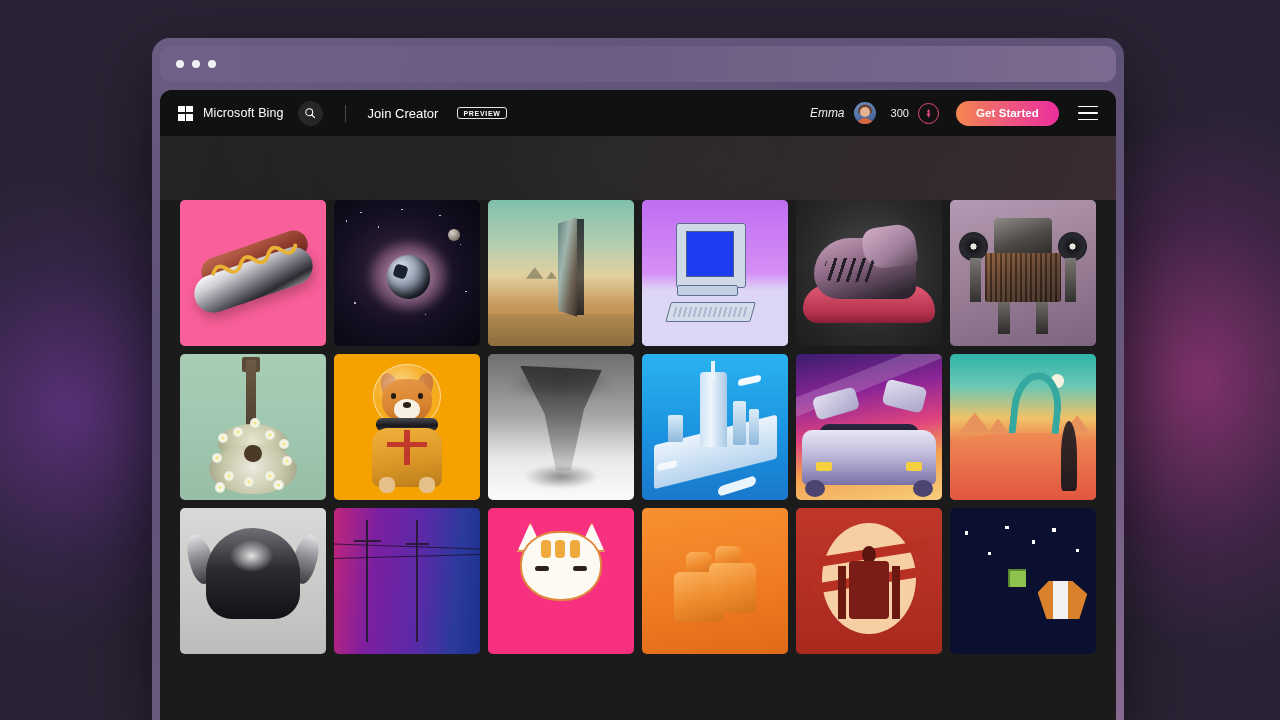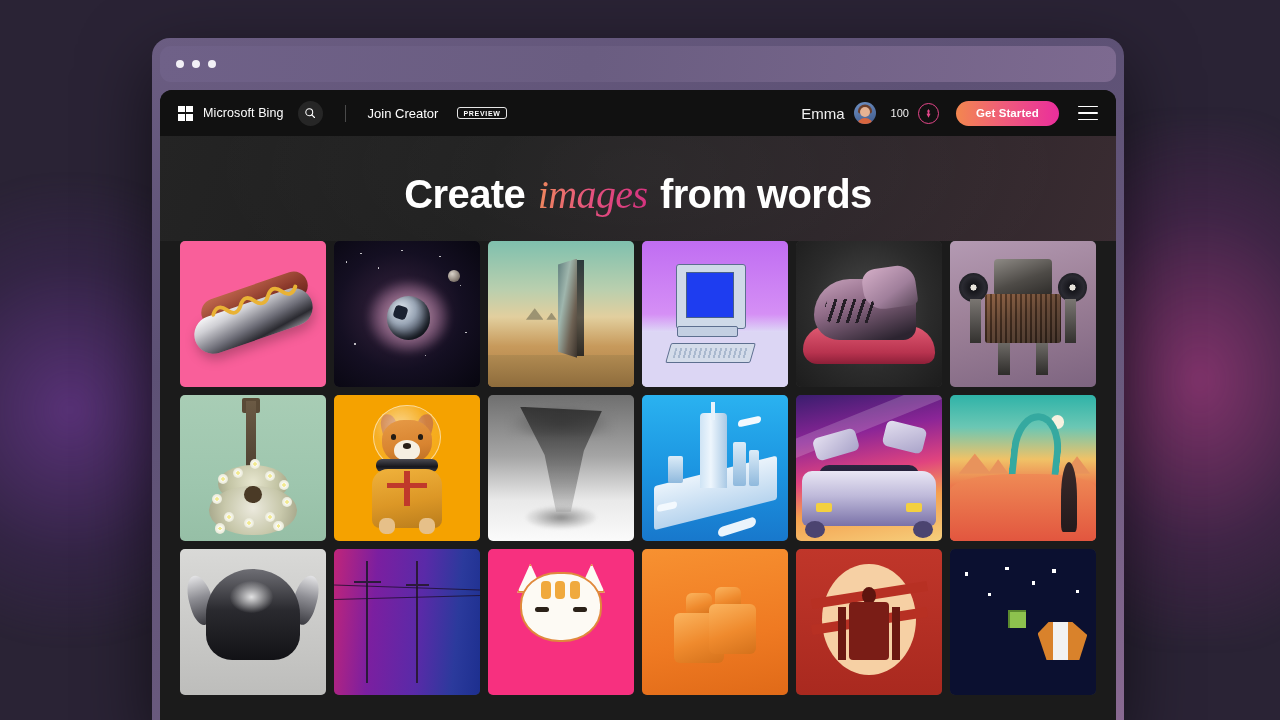--- a/index.html
+++ b/index.html
@@ -128,21 +128,21 @@
     letter-spacing: .7px;
     padding: 2px 5px 1.5px 5px;
     line-height: 1;
   }
   .hdr-right {
     margin-left: auto;
     display: flex;
     align-items: center;
     gap: 9px;
   }
-  .user-name { color: #efefef; font-size: 15px; }
+  .user-name { color: #efefef; font-size: 12px; font-style: italic; }
   .avatar {
     width: 22px; height: 22px;
     border-radius: 50%;
     overflow: hidden;
     background: linear-gradient(160deg,#6f91c4 0%, #3e5a8c 100%);
     position: relative;
     flex: none;
   }
   .avatar .face {
     position: absolute;
@@ -862,37 +862,36 @@
           <span class="preview-badge">PREVIEW</span>
         </div>
 
         <div class="hdr-right">
           <span class="user-name">Emma</span>
           <span class="avatar">
             <span class="body"></span>
               <span class="hair"></span>
               <span class="face"></span>
           </span>
-          <span class="boost-count">100</span>
+          <span class="boost-count">300</span>
           <span class="boost-icon">
             <svg width="11" height="11" viewBox="0 0 16 16">
               <path d="M8 1.6 L10.4 5.2 L9.2 5.2 L9.2 8.4 L11 8.4 L8 14 L5 8.4 L6.8 8.4 L6.8 5.2 L5.6 5.2 Z" fill="#e5468a"></path>
             </svg>
           </span>
           <button class="get-started">Get Started</button>
           <span class="hamburger">
             <i></i>
               <i></i>
               <i></i>
           </span>
         </div>
       </div>
 
       <div id="hero">
-        <h1 class="headline"><span>Create </span><span class="accent">images</span><span> from words</span></h1>
 
 
       </div>
 
       <div id="gallery">
 
         <div class="tile">
           <div class="art a-hotdog">
             <div class="saus"></div>
               <div class="bun"></div>

